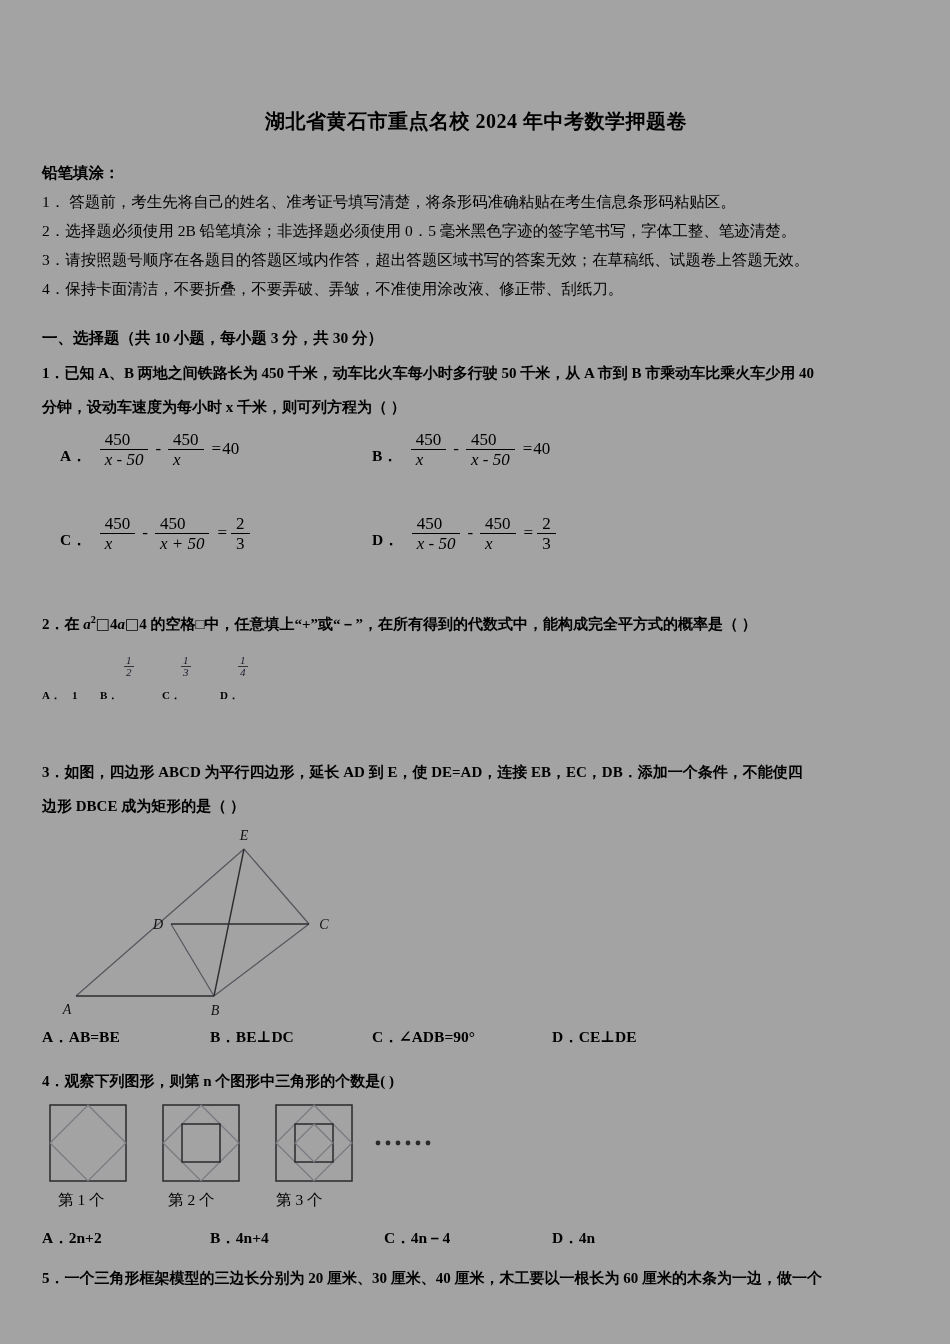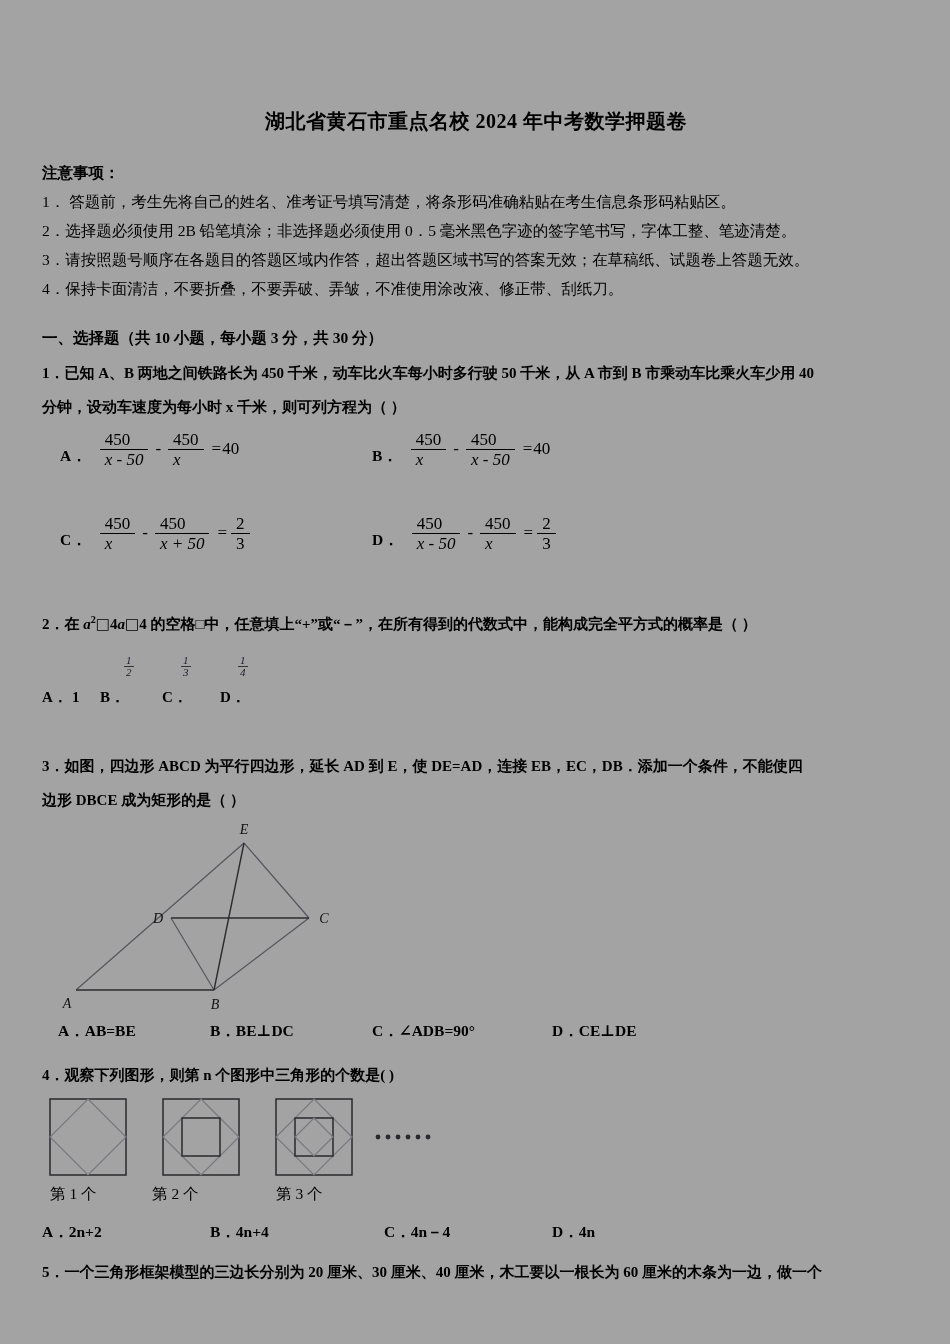--- a/index.html
+++ b/index.html
@@ -116,21 +116,21 @@
     flex-direction: column;
     align-items: center;
     line-height: 1.05;
   }
   .q2-frac .fr .deno { border-top: 1px solid #333; padding: 0 2px; }
   .q2-frac .fr .nume { padding: 0 2px; }
   .q2-labels {
     position: absolute;
     top: 46px;
     left: 0;
-    font-size: 15px;
+    font-size: 11px;
     font-weight: bold;
   }
   .q2-labels span { display: inline-block; }
 
   
   .fig-geom {
     margin-top: 6px;
     margin-left: 12px;
   }
 
@@ -156,21 +156,21 @@
   .pat-caps span { position: absolute; white-space: nowrap; }
 </style>
 </head>
 <body>
 
 <div id="page">
  <div class="doc">
 
   <div class="title">湖北省黄石市重点名校 2024 年中考数学押题卷</div>
 
-  <div class="notice-head">注意事项：</div>
+  <div class="notice-head">铅笔填涂：</div>
   <div class="notice-line">1． 答题前，考生先将自己的姓名、准考证号填写清楚，将条形码准确粘贴在考生信息条形码粘贴区。</div>
   <div class="notice-line">2．选择题必须使用 2B 铅笔填涂；非选择题必须使用 0．5 毫米黑色字迹的签字笔书写，字体工整、笔迹清楚。</div>
   <div class="notice-line">3．请按照题号顺序在各题目的答题区域内作答，超出答题区域书写的答案无效；在草稿纸、试题卷上答题无效。</div>
   <div class="notice-line">4．保持卡面清洁，不要折叠，不要弄破、弄皱，不准使用涂改液、修正带、刮纸刀。</div>
 
   <div class="section-head">一、选择题（共 10 小题，每小题 3 分，共 30 分）</div>
 
   <div class="q" style="margin-top:12px;">
     <span>1．</span><span>已知 A、B 两地之间铁路长为 450 千米，动车比火车每小时多行驶 50 千米，从 A 市到 B 市乘动车比乘火车少用 40</span>
   </div>
@@ -270,21 +270,21 @@
         <span class="nume">1</span>
         <span class="deno">4</span>
       </span>
     </div>
 
     <div class="q2-labels">
       <span style="width:30px;">A．</span><span style="width:28px;">1</span><span style="width:62px;">B．</span><span style="width:58px;">C．</span><span>D．</span>
     </div>
   </div>
 
-  <div class="q" style="margin-top:24px;">
+  <div class="q" style="margin-top:30px;">
     <span>3．</span><span>如图，四边形 ABCD 为平行四边形，延长 AD 到 E，使 DE=AD，连接 EB，EC，DB．添加一个条件，不能使四</span>
   </div>
   <div class="q" style="margin-top:10px;">
     <span>边形 DBCE 成为矩形的是（ ）</span>
   </div>
 
   <div class="fig-geom">
     <svg width="300" height="195" viewBox="0 0 300 195">
 
       <g fill="none" stroke="#55555e" stroke-width="1.2">
@@ -300,21 +300,21 @@
       </g>
       <text x="190" y="16" font-family="Liberation Serif, serif" font-size="14" font-style="italic" text-anchor="middle" fill="#111">E</text>
       <text x="104" y="105" font-family="Liberation Serif, serif" font-size="14" font-style="italic" text-anchor="middle" fill="#111">D</text>
       <text x="270" y="105" font-family="Liberation Serif, serif" font-size="14" font-style="italic" text-anchor="middle" fill="#111">C</text>
       <text x="13" y="190" font-family="Liberation Serif, serif" font-size="14" font-style="italic" text-anchor="middle" fill="#111">A</text>
       <text x="161" y="191" font-family="Liberation Serif, serif" font-size="14" font-style="italic" text-anchor="middle" fill="#111">B</text>
     </svg>
   </div>
 
   <div class="ans-row" style="margin-top:4px;">
-    <span class="a" style="left:16px;">A．AB=BE</span>
+    <span class="a" style="left:0px;">A．AB=BE</span>
     <span class="a" style="left:168px;">B．BE⊥DC</span>
     <span class="a" style="left:330px;">C．∠ADB=90°</span>
     <span class="a" style="left:510px;">D．CE⊥DE</span>
   </div>
 
   <div class="q" style="margin-top:16px;">
     <span>4．</span><span>观察下列图形，则第 n 个图形中三角形的个数是(     )</span>
   </div>
 
   <div class="fig-pattern">
@@ -343,22 +343,22 @@
         <circle cx="340" cy="41" r="2.4"></circle>
         <circle cx="350" cy="41" r="2.4"></circle>
         <circle cx="360" cy="41" r="2.4"></circle>
         <circle cx="370" cy="41" r="2.4"></circle>
         <circle cx="380" cy="41" r="2.4"></circle>
       </g>
     </svg>
   </div>
 
   <div class="pat-caps">
-    <span style="left:2px;">第 1 个</span>
-    <span style="left:104px;">第 2 个</span>
+    <span style="left:10px;">第 1 个</span>
+    <span style="left:120px;">第 2 个</span>
     <span style="left:228px;">第 3 个</span>
   </div>
 
   <div class="ans-row" style="">
     <span class="a" style="left:0px;">A．2n+2</span>
     <span class="a" style="left:168px;">B．4n+4</span>
     <span class="a" style="left:342px;">C．4n－4</span>
     <span class="a" style="left:510px;">D．4n</span>
   </div>
 

